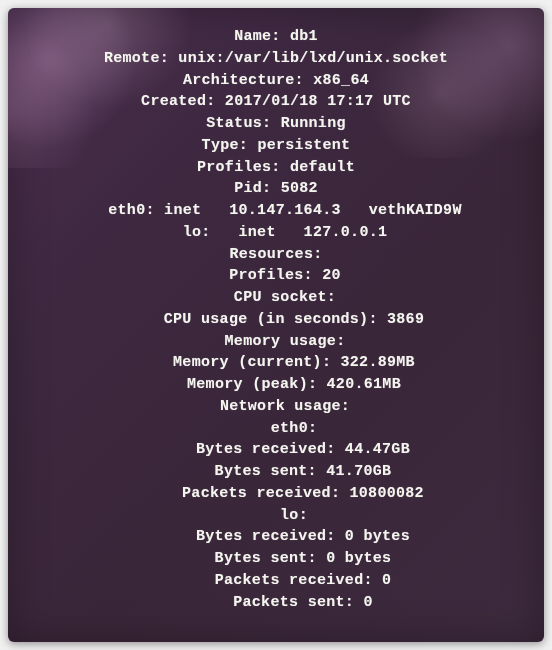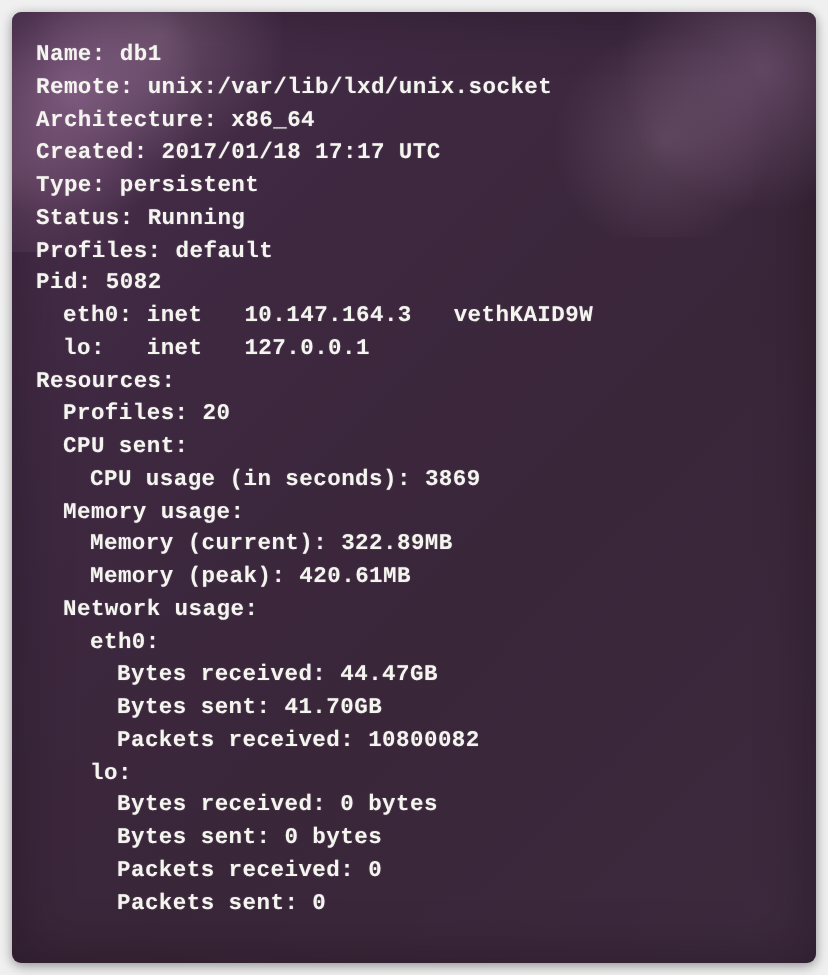--- a/index.html
+++ b/index.html
@@ -21,20 +21,21 @@
       border-radius: 6px;
       box-shadow: 0 2px 8px rgba(0,0,0,0.4), inset 0 0 40px rgba(0,0,0,0.3);
       padding: 18px 16px;
       color: #f5f5f0;
       font-size: 15px;
       line-height: 1.45;
       font-weight: bold;
       letter-spacing: 0.3px;
       position: relative;
       overflow: hidden;
+      text-align: center;
     }
     .terminal::before {
       content: "";
       position: absolute;
       top: -20px;
       left: -20px;
       width: 200px;
       height: 180px;
       background: radial-gradient(circle at 30% 40%, rgba(255,200,255,0.25) 0%, transparent 50%),
                   radial-gradient(circle at 60% 20%, rgba(255,220,240,0.18) 0%, transparent 45%),
@@ -63,31 +64,31 @@
     .indent3 { padding-left: 54px; }
   </style>
 </head>
 <body>
 
 <div class="terminal">
   <div class="line"><span>Name:</span> <span>db1</span></div>
   <div class="line"><span>Remote:</span> <span>unix:/var/lib/lxd/unix.socket</span></div>
   <div class="line"><span>Architecture:</span> <span>x86_64</span></div>
   <div class="line"><span>Created:</span> <span>2017/01/18 17:17 UTC</span></div>
+  <div class="line"><span>Status:</span> <span>Running</span></div>
   <div class="line"><span>Type:</span> <span>persistent</span></div>
-  <div class="line"><span>Status:</span> <span>Running</span></div>
   <div class="line"><span>Profiles:</span> <span>default</span></div>
   <div class="line"><span>Pid:</span> <span>5082</span></div>
 
   <div class="line indent1">eth0: inet   10.147.164.3   vethKAID9W</div>
   <div class="line indent1">lo:   inet   127.0.0.1</div>
 
   <div class="line">Resources:</div>
   <div class="line indent1"><span>Profiles:</span> <span>20</span></div>
-  <div class="line indent1">CPU sent:</div>
+  <div class="line indent1">CPU socket:</div>
   <div class="line indent2"><span>CPU usage (in seconds):</span> <span>3869</span></div>
   <div class="line indent1">Memory usage:</div>
   <div class="line indent2"><span>Memory (current):</span> <span>322.89MB</span></div>
   <div class="line indent2"><span>Memory (peak):</span> <span>420.61MB</span></div>
   <div class="line indent1">Network usage:</div>
 
   <div class="line indent2">eth0:</div>
   <div class="line indent3"><span>Bytes received:</span> <span>44.47GB</span></div>
   <div class="line indent3"><span>Bytes sent:</span> <span>41.70GB</span></div>
   <div class="line indent3"><span>Packets received:</span> <span>10800082</span></div>

